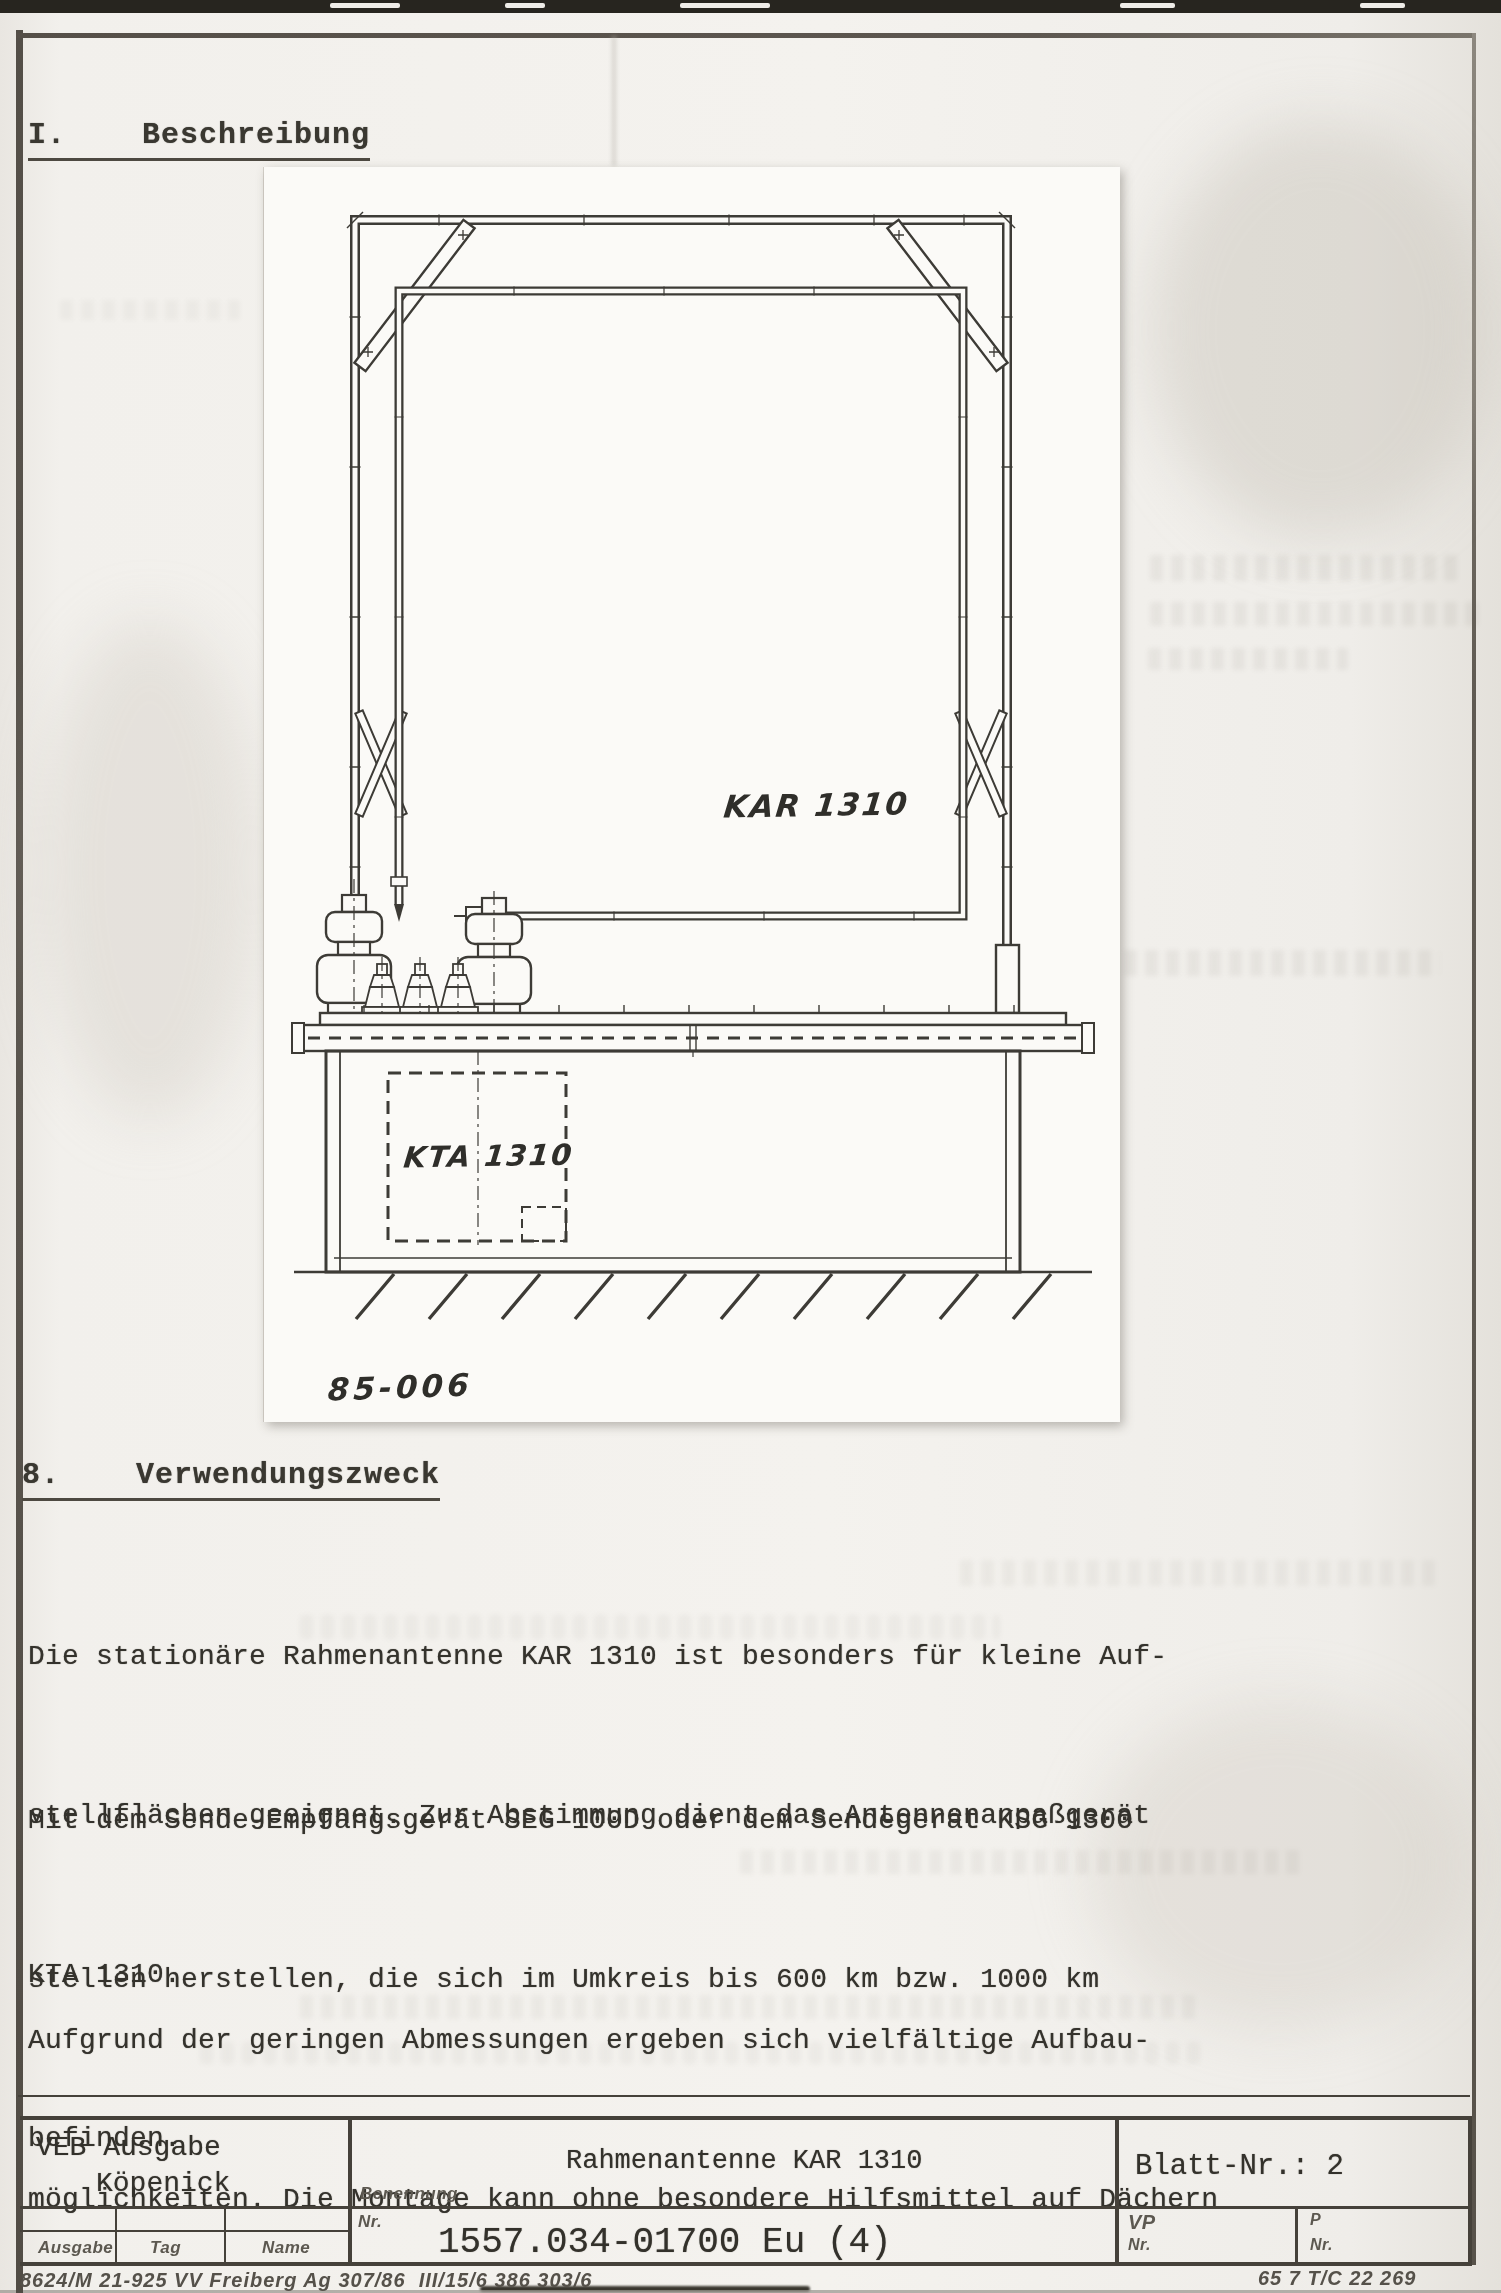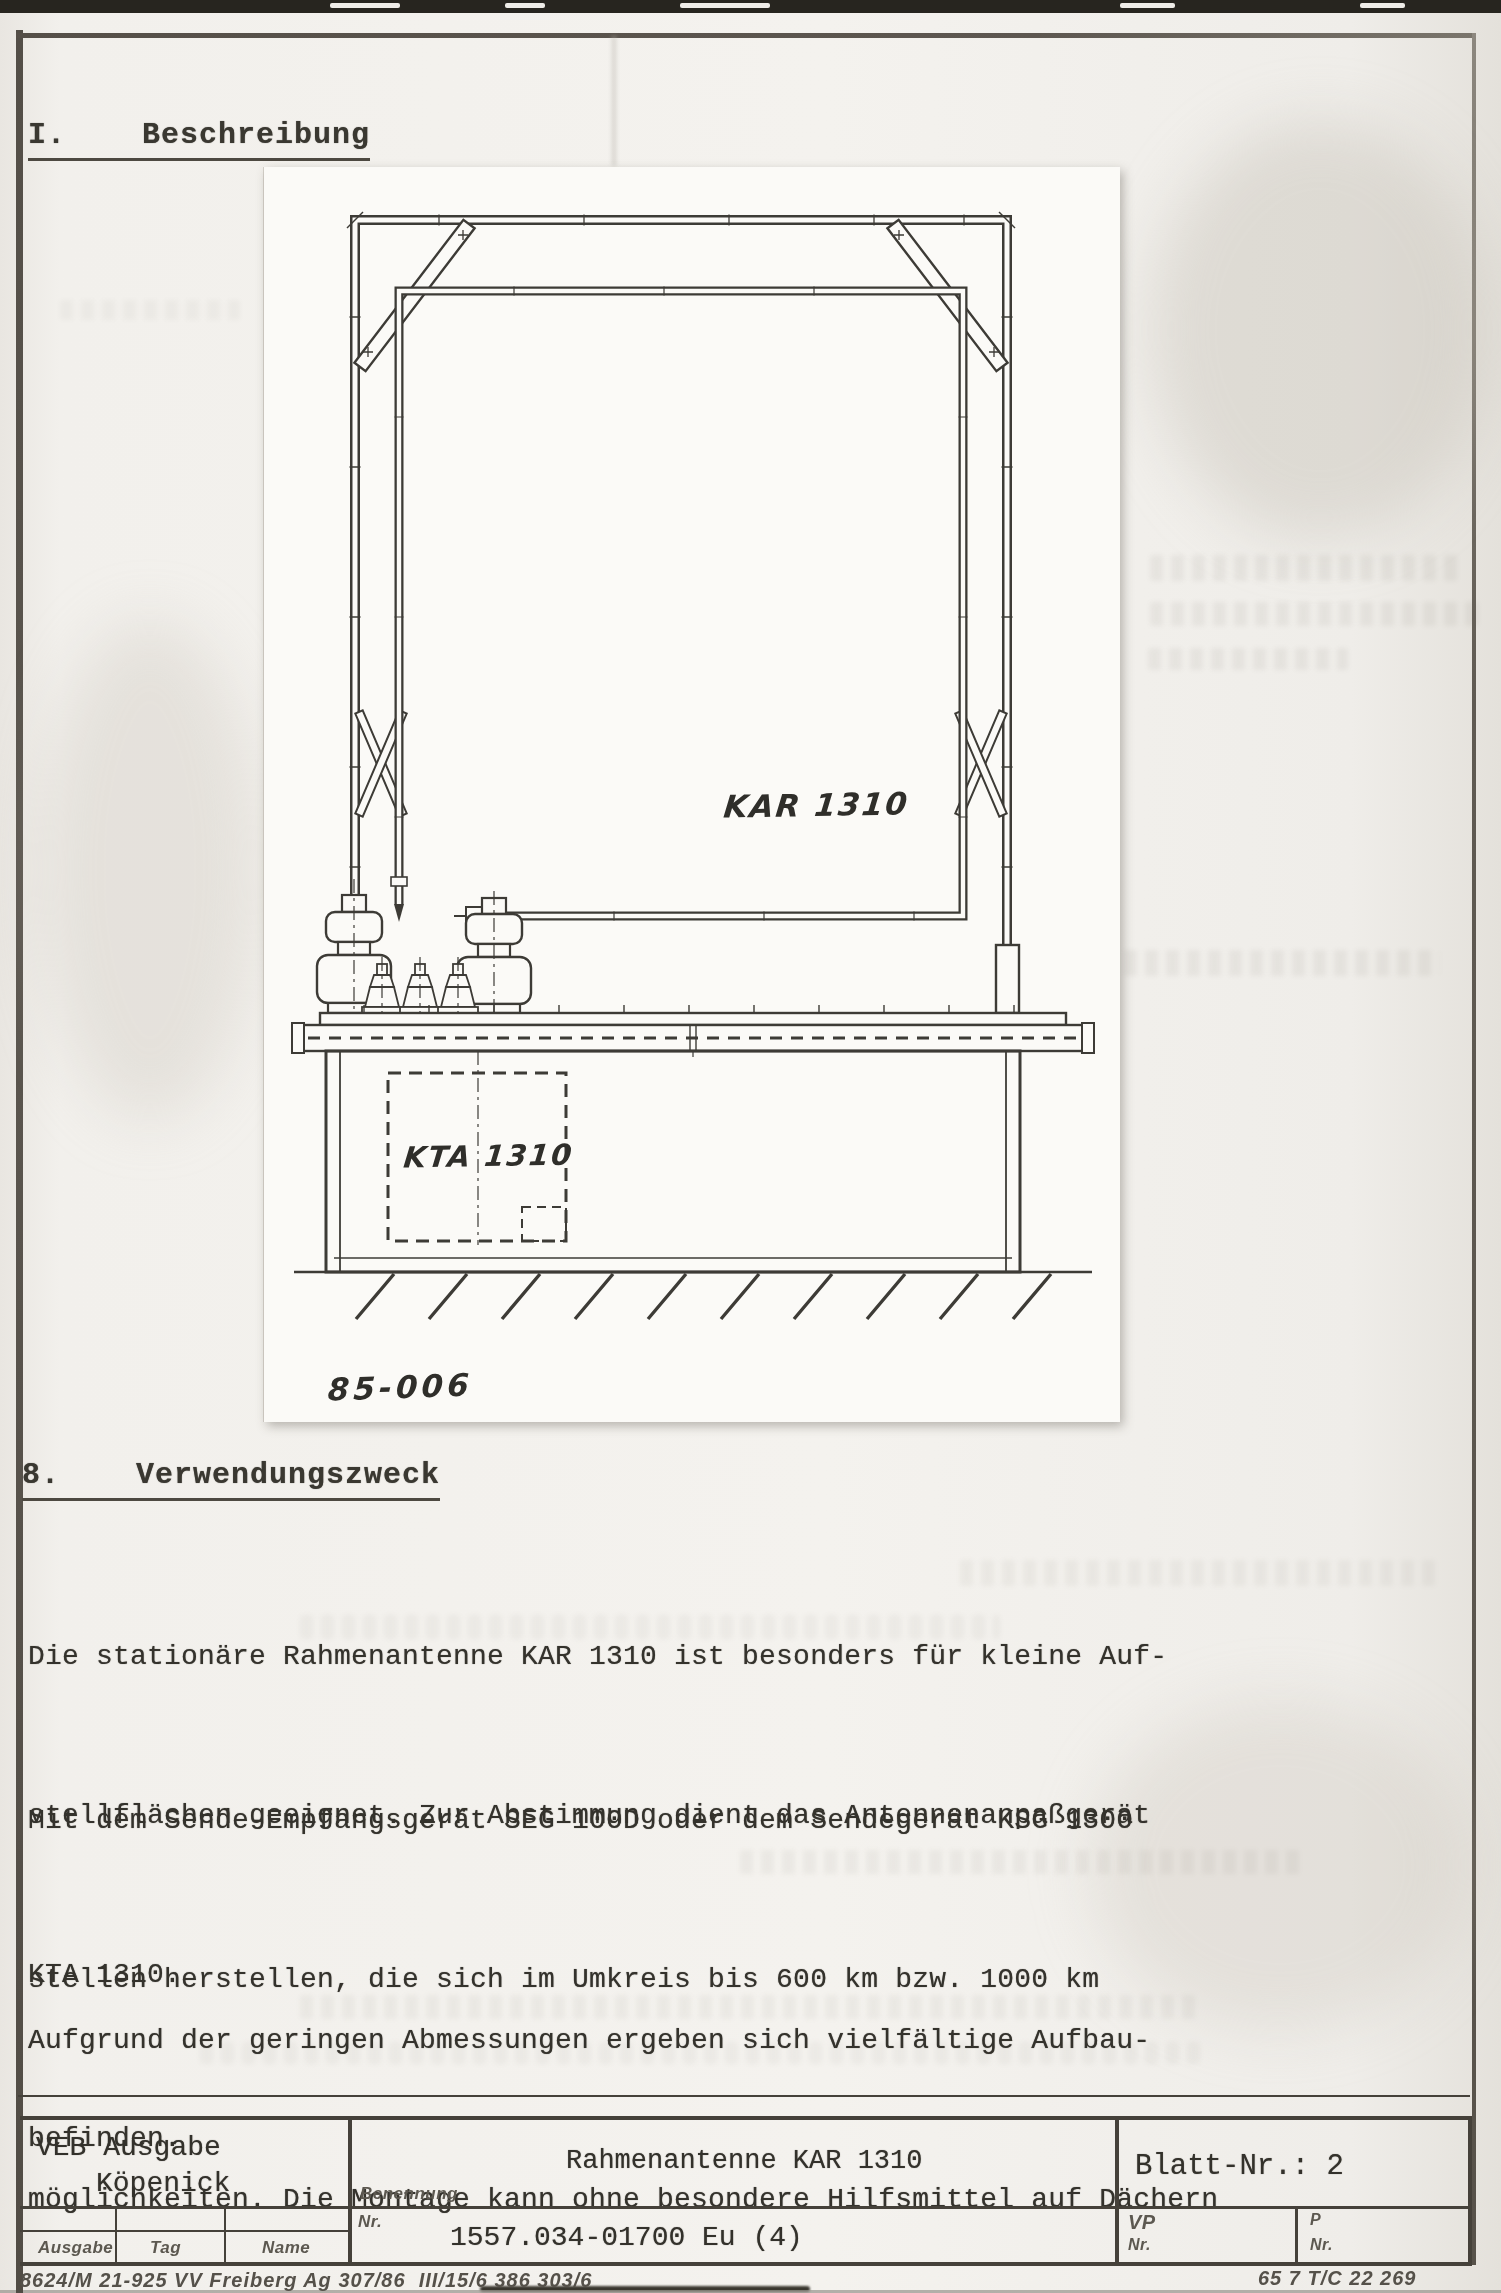--- a/index.html
+++ b/index.html
@@ -226,21 +226,21 @@
     <div class="tb-v" style="left:224px;top:2207px;width:2px;height:59px"></div>
     <div class="tb-v" style="left:1295px;top:2207px;width:3px;height:59px"></div>
 
     <div class="tb-mono" style="left:36px;top:2132px;font-size:28px">VEB Ausgabe</div>
     <div class="tb-mono" style="left:96px;top:2168px;font-size:28px">Köpenick</div>
 
     <div class="tb-label" style="left:360px;top:2184px">Benennung</div>
     <div class="tb-mono" style="left:566px;top:2146px;font-size:27px">Rahmenantenne KAR 1310</div>
 
     <div class="tb-label" style="left:358px;top:2212px">Nr.</div>
-    <div class="tb-mono" style="left:450px;top:2222px;font-size:28px">1557.034-01700 Eu (4)</div>
+    <div class="tb-mono" style="left:438px;top:2222px;font-size:36px">1557.034-01700 Eu (4)</div>
 
     <div class="tb-mono" style="left:1135px;top:2150px;font-size:29px">Blatt-Nr.: 2</div>
 
     <div class="tb-label" style="left:1128px;top:2211px;font-size:20px">VP</div>
     <div class="tb-label" style="left:1128px;top:2236px;font-size:16px">Nr.</div>
     <div class="tb-label" style="left:1310px;top:2211px;font-size:16px">P</div>
     <div class="tb-label" style="left:1310px;top:2236px;font-size:16px">Nr.</div>
 
     <div class="tb-label" style="left:38px;top:2238px">Ausgabe</div>
     <div class="tb-label" style="left:150px;top:2238px">Tag</div>

